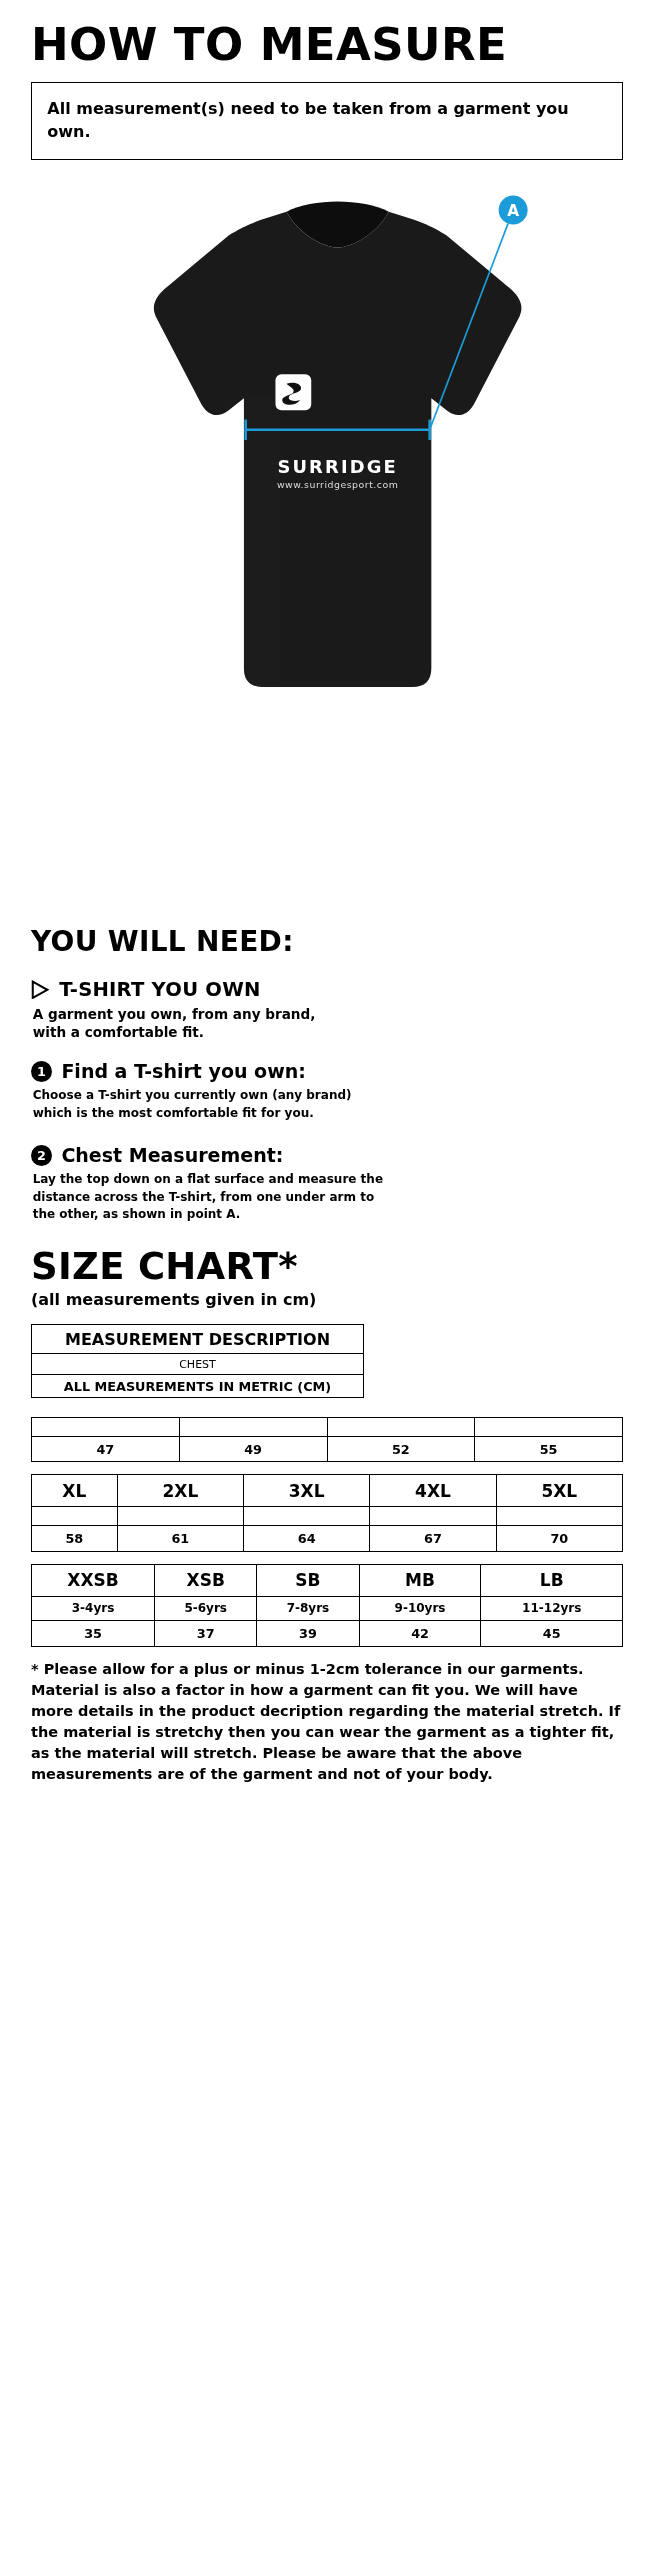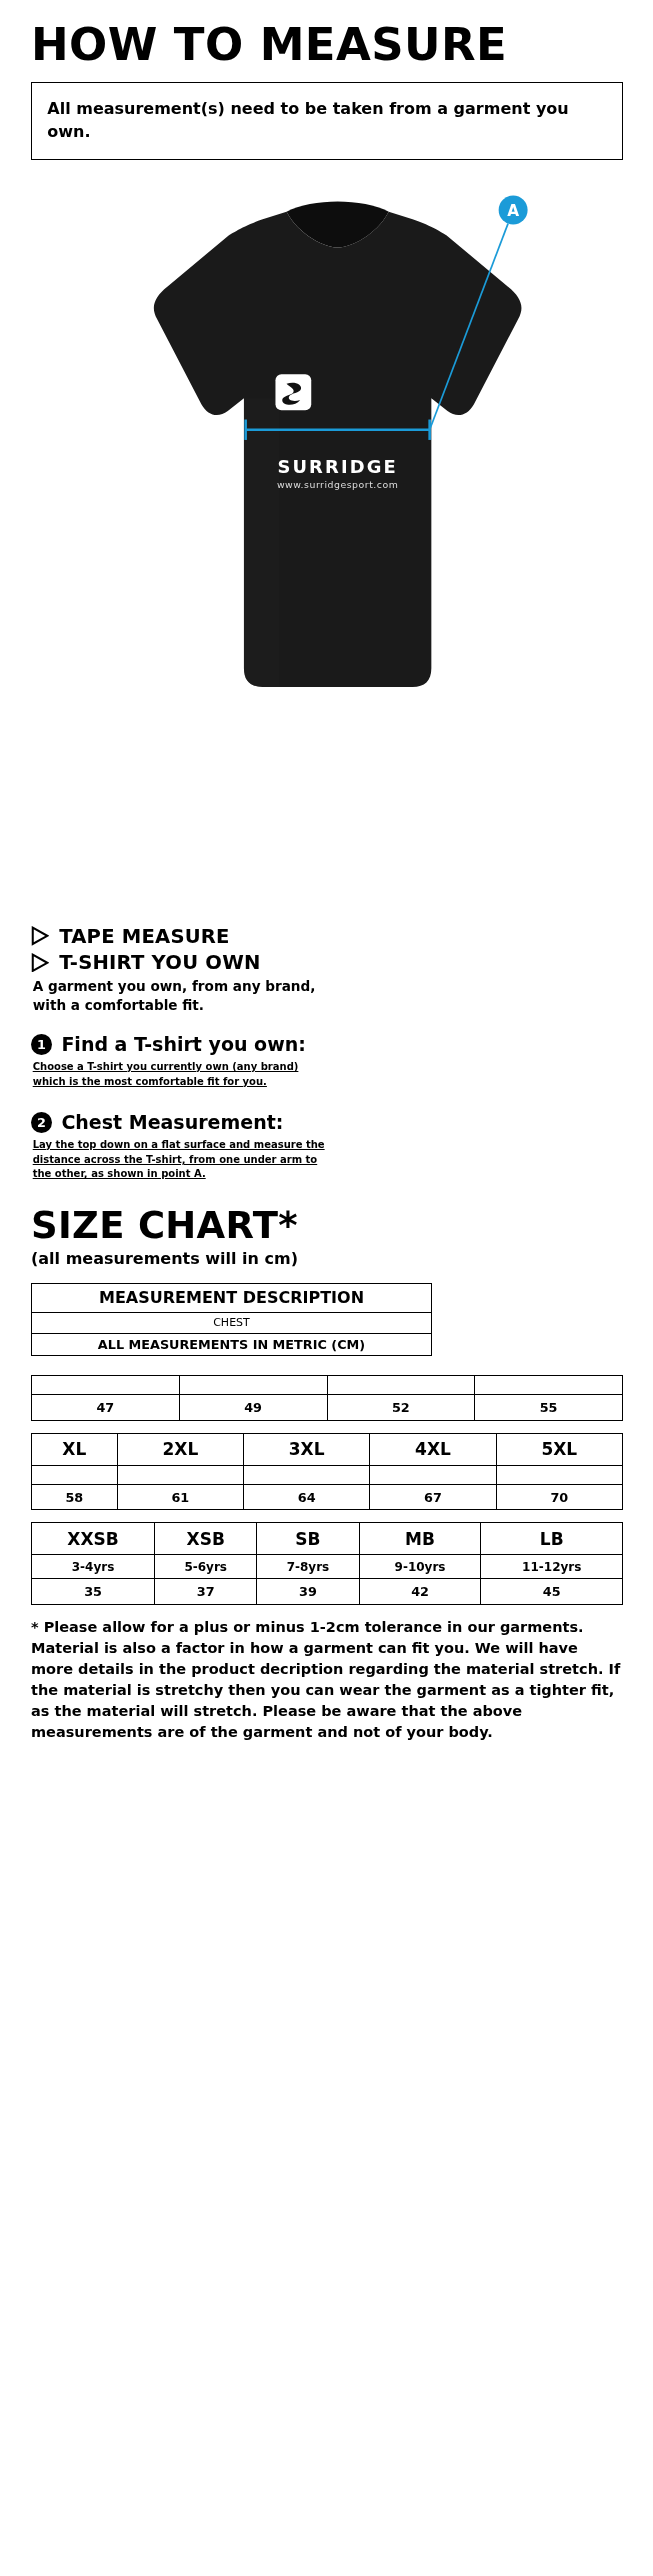--- a/index.html
+++ b/index.html
@@ -97,25 +97,24 @@
     display: flex;
     align-items: center;
     justify-content: center;
     flex: 0 0 auto;
   }
   .step-title {
     font-size: 19px;
     font-weight: bold;
   }
   .step-body {
-    font-size: 10px;
+    font-size: 12px;
     font-weight: bold;
     line-height: 1.45;
     margin: 1.7px 0 22px 1.7px;
-    text-decoration: underline;
   }
 
   
   .size-title {
     font-size: 37px;
     font-weight: bold;
     letter-spacing: 0.3px;
     margin: 19px 0 1.7px 0;
   }
   .size-sub {
@@ -128,21 +127,21 @@
     border-collapse: collapse;
     margin: 0 0 12px 0;
   }
   table.grid td, table.grid th {
     border: 1.3px solid #000;
     text-align: center;
     font-weight: bold;
   }
 
   
-  .desc-table { width: 401px; }
+  .desc-table { width: 333px; }
   .desc-table td {
     text-align: left;
     padding: 3.4px 6px;
   }
   .desc-r1 { font-size: 16px; height: 29px; }
   .desc-r2 { font-size: 12.8px; height: 22px; }
   .desc-r3 { font-size: 11px; height: 20.5px; font-weight: normal !important; }
 
   
   .size-table { width: 100%; }
@@ -219,29 +218,22 @@
         <line x1="468" y1="268" x2="468" y2="292" stroke="#1B9BD8" stroke-width="3"></line>
         <line x1="468" y1="280" x2="560" y2="38" stroke="#1B9BD8" stroke-width="2"></line>
       </g>
       <g>
         <circle cx="566" cy="22" r="17" fill="#1B9BD8"></circle>
         <text x="566" y="29" text-anchor="middle" fill="#ffffff" font-family="DejaVu Sans, sans-serif" font-size="18" font-weight="bold">A</text>
       </g>
     </svg>
   </div>
 
-
-  <div class="bullet-row">
-    <span class="tri-outline">
-      <svg width="18" height="19.6" viewBox="0 0 21 23">
-          <polygon points="2,2 19,11.5 2,21" fill="none" stroke="#000" stroke-width="2.4"></polygon>
-        </svg>
-    </span>
-    <span class="bullet-title">TAPE MEASURE</span>
-  </div>
+  <h2 class="section-head">YOU WILL NEED:</h2>
+
 
   <div class="bullet-row">
     <span class="tri-outline">
       <svg width="18" height="19.6" viewBox="0 0 21 23">
           <polygon points="2,2 19,11.5 2,21" fill="none" stroke="#000" stroke-width="2.4"></polygon>
         </svg>
     </span>
     <span class="bullet-title">T-SHIRT YOU OWN</span>
   </div>
   <div class="bullet-sub" style="white-space:pre-line;">A garment you own, from any brand,
@@ -256,21 +248,21 @@
 
   <div class="step-row">
     <span class="num-circle">2</span>
     <span class="step-title">Chest Measurement:</span>
   </div>
   <div class="step-body" style="white-space:pre-line;">Lay the top down on a flat surface and measure the
 distance across the T-shirt, from one under arm to
 the other, as shown in point A.</div>
 
   <h2 class="size-title">SIZE CHART*</h2>
-  <div class="size-sub">(all measurements will in cm)</div>
+  <div class="size-sub">(all measurements given in cm)</div>
 
   <table class="grid desc-table">
     <tbody>
         <tr>
           <td class="desc-r1">MEASUREMENT DESCRIPTION</td>
         </tr>
     <tr>
           <td class="desc-r3">CHEST</td>
         </tr>
     <tr>

